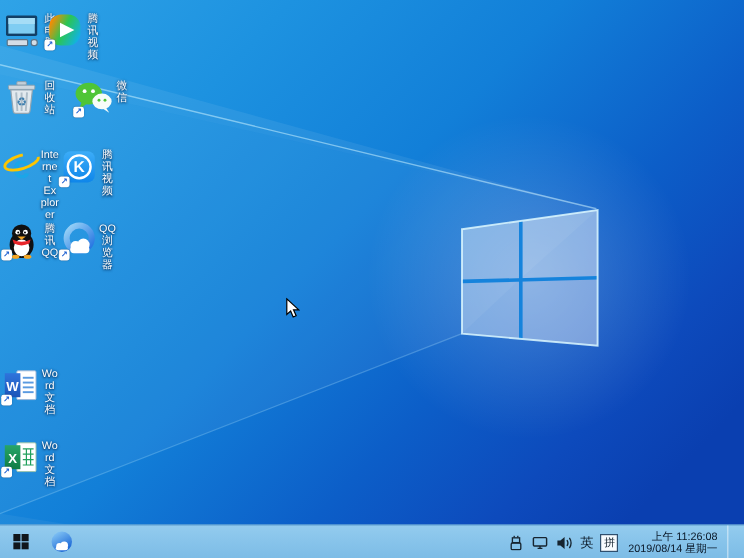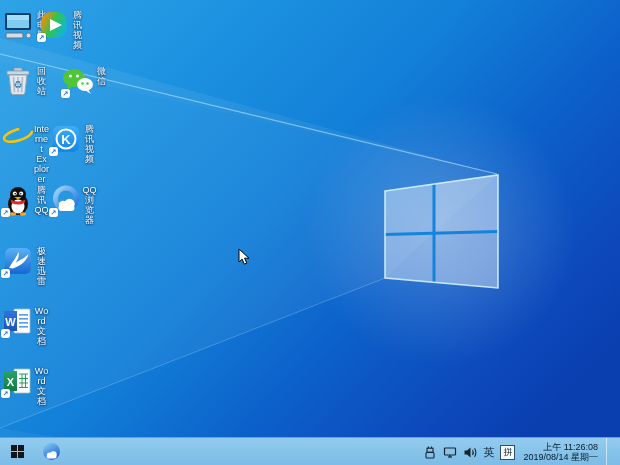--- a/index.html
+++ b/index.html
@@ -199,36 +199,20 @@
           <polygon points="12.5,13 19.5,13 16,15.8" fill="#f5a623"></polygon>
           <path d="M8.5,15.5 Q16,19.5 23.5,15.5 L22.5,19 Q16,22 9.5,19 Z" fill="#e8252a"></path>
           <ellipse cx="11" cy="30" rx="3.2" ry="1.7" fill="#f5a623"></ellipse>
           <ellipse cx="21" cy="30" rx="3.2" ry="1.7" fill="#f5a623"></ellipse>
         </svg>
         <span class="sc-badge">↗</span>
       </div>
       <div class="lbl">腾讯QQ</div>
     </div>
 
-    <div class="cell" style="left:0;top:244px">
-      <div class="glyph">
-        <svg width="32" height="32" viewBox="0 0 32 32">
-          <defs>
-              <linearGradient id="gTH" x1="0" y1="0" x2="0" y2="1">
-            <stop offset="0" stop-color="#5ab1f5"></stop>
-                <stop offset="1" stop-color="#1567d3"></stop>
-          </linearGradient>
-            </defs>
-          <rect x="3" y="3" width="26" height="26" rx="6" fill="url(#gTH)"></rect>
-          <path d="M7,23 C11,16 14,13 16.5,7 C17.5,12 15.5,15 13.5,18 C18,14.5 22.5,13.5 26.5,9 C24.5,16.5 19,20.5 11,23.5 Z" fill="#fff"></path>
-        </svg>
-        <span class="sc-badge">↗</span>
-      </div>
-      <div class="lbl">极速迅雷</div>
-    </div>
 
     <div class="cell" style="left:0;top:304px">
       <div class="glyph">
         <svg width="32" height="32" viewBox="0 0 32 32">
           <rect x="12" y="4" width="16" height="24" rx="1" fill="#fff" stroke="#9fb8d8" stroke-width="0.8"></rect>
           <rect x="17" y="9" width="9" height="1.6" fill="#5a9ae0"></rect>
           <rect x="17" y="13" width="9" height="1.6" fill="#5a9ae0"></rect>
           <rect x="17" y="17" width="9" height="1.6" fill="#5a9ae0"></rect>
           <rect x="17" y="21" width="9" height="1.6" fill="#5a9ae0"></rect>
           <defs>

